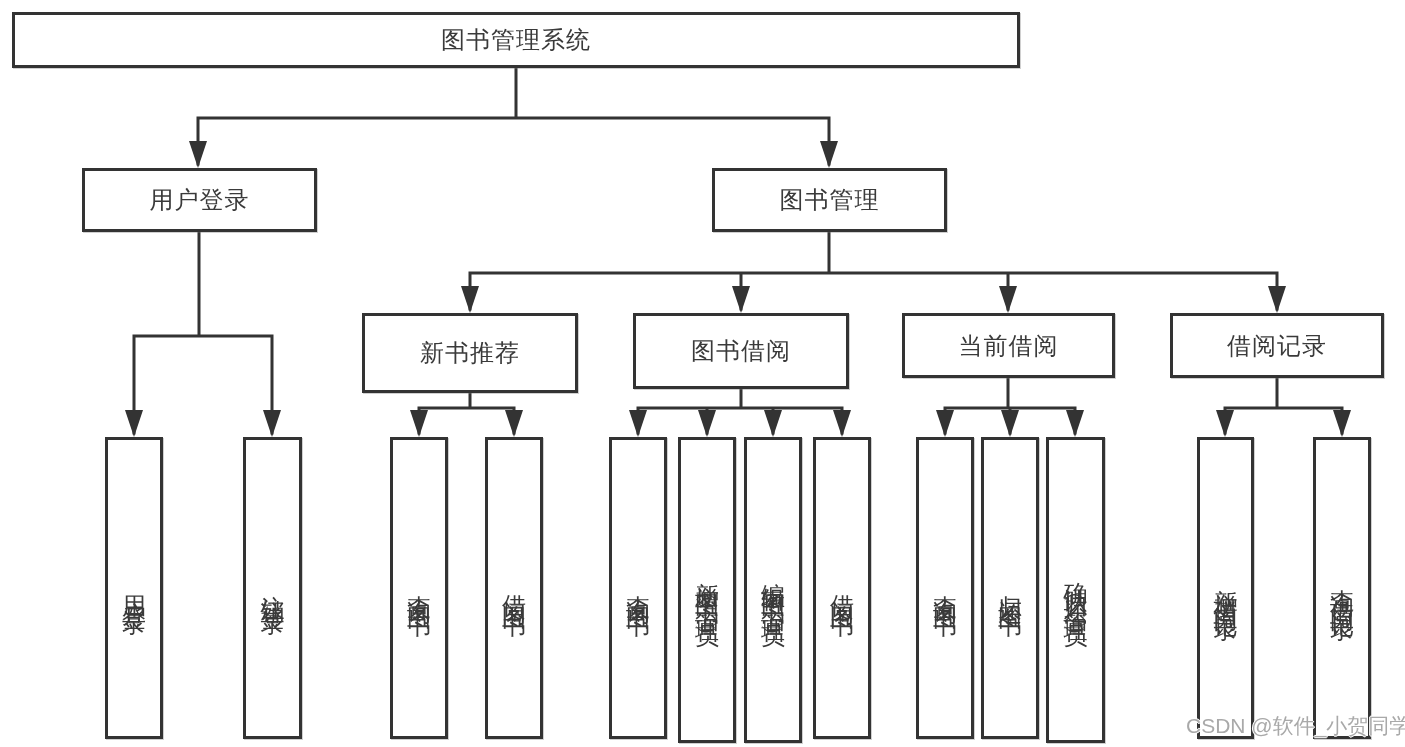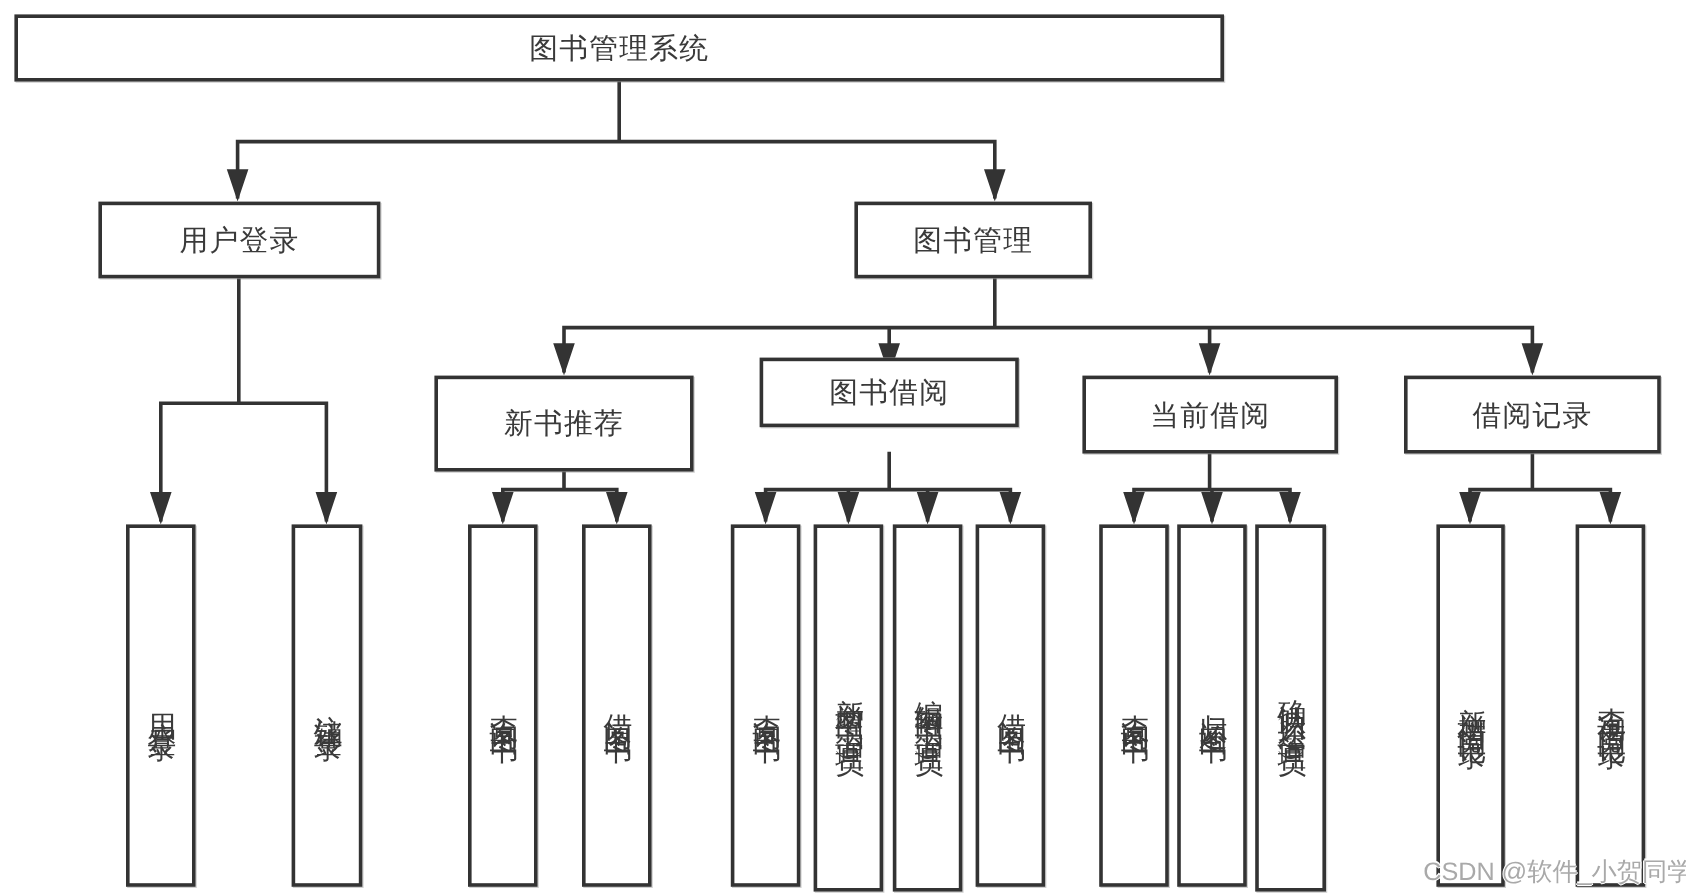--- a/index.html
+++ b/index.html
@@ -75,28 +75,28 @@
              M1216 410 h18 L1225 437 z  M1333 410 h18 L1342 437 z" fill="#333333" stroke="none"></path>
   </svg>
 
   <div class="box hbox" style="left:12px;top:12px;width:1008px;height:56px">
     <span>图书管理系统</span>
   </div>
 
   <div class="box hbox" style="left:82px;top:168px;width:235px;height:64px">
     <span>用户登录</span>
   </div>
-  <div class="box hbox" style="left:712px;top:168px;width:198px;height:64px">
+  <div class="box hbox" style="left:712px;top:168px;width:235px;height:64px">
     <span>图书管理</span>
   </div>
 
   <div class="box hbox" style="left:362px;top:313px;width:216px;height:80px">
     <span>新书推荐</span>
   </div>
-  <div class="box hbox" style="left:633px;top:298px;width:216px;height:58px">
+  <div class="box hbox" style="left:633px;top:313px;width:216px;height:76px">
     <span>图书借阅</span>
   </div>
   <div class="box hbox" style="left:1170px;top:313px;width:214px;height:65px">
     <span>借阅记录</span>
   </div>
   <div class="box hbox" style="left:902px;top:313px;width:213px;height:65px">
     <span>当前借阅</span>
   </div>
 
   <div class="box vbox" style="left:105px;top:437px;width:58px;height:302px">

